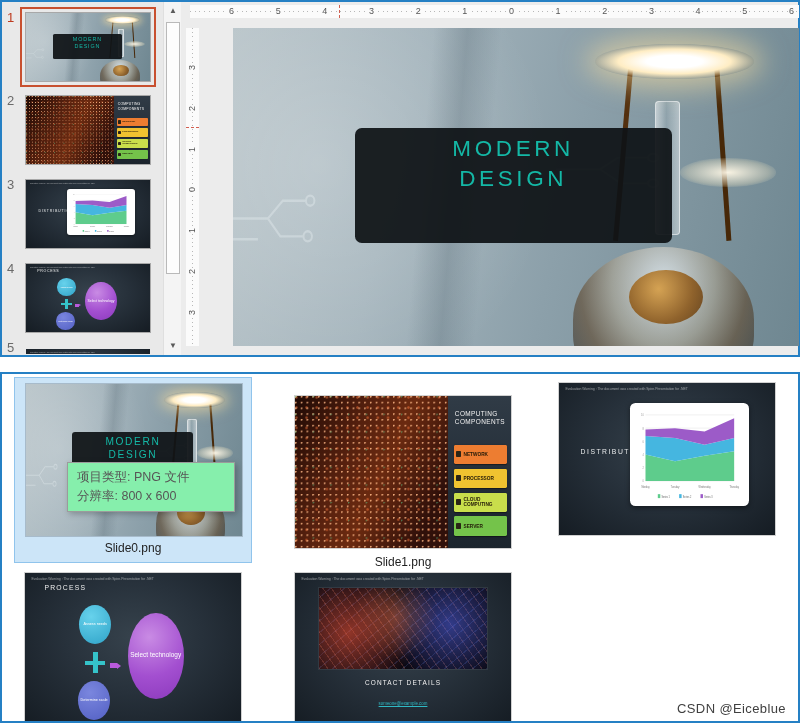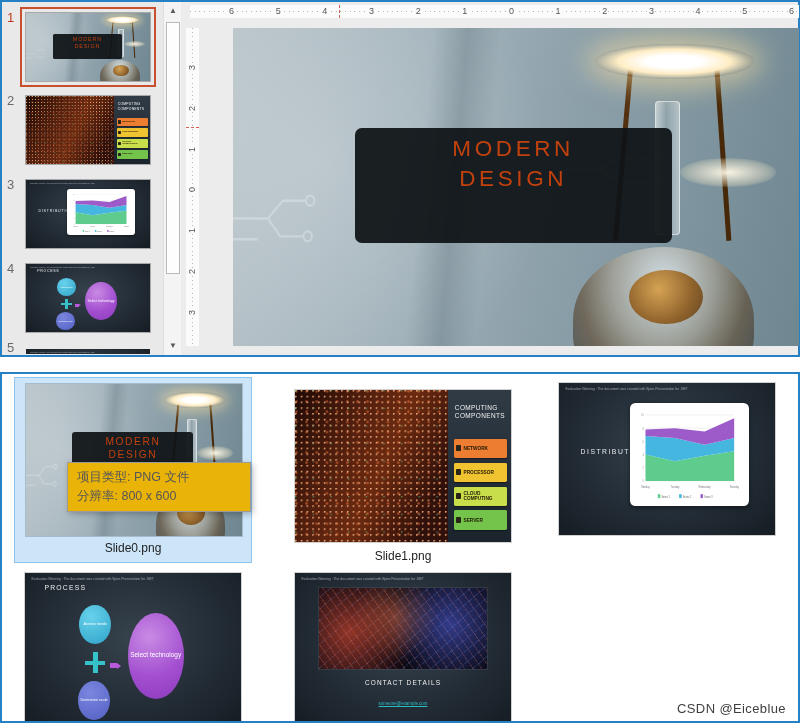--- a/index.html
+++ b/index.html
@@ -41,21 +41,21 @@
 .sb-w2{position:absolute;left:86%;top:9%;width:.8%;height:58%;background:#472808;transform:rotate(-4deg)}
 .sb-stem{position:absolute;left:74.5%;top:23%;width:4.5%;height:42%;background:linear-gradient(90deg,rgba(255,255,255,.5),rgba(215,225,228,.15) 45%,rgba(255,255,255,.4));border:1px solid rgba(255,255,255,.5);border-radius:.25em}
 .sb-glow2{position:absolute;left:79%;top:41%;width:17%;height:9%;border-radius:50%;background:radial-gradient(ellipse,rgba(255,248,230,.95),rgba(255,240,200,.3) 60%,transparent 78%)}
 .sb-base{position:absolute;left:60%;top:69%;width:32%;height:46%;border-radius:50% 50% 40% 40%;background:radial-gradient(ellipse at 50% 25%,rgba(248,250,250,.6) 8%,rgba(190,170,140,.45) 40%,rgba(92,62,30,.55) 65%,rgba(40,28,16,.5) 85%)}
 .sb-amber{position:absolute;left:70%;top:76%;width:13%;height:17%;border-radius:50%;background:radial-gradient(circle at 40% 35%,#D79A3C,#8A5414 60%,#5A340C);opacity:.85}
 .sb-circ{position:absolute;opacity:.5}
 .sb-circ.l{left:0;top:46%;width:22%;height:28%}
 .sb-circ.r{left:57%;top:37%;width:26%;height:22%;opacity:.35}
 .sb-titlebox{position:absolute;left:21.5%;top:31.5%;width:56%;height:36%;background:rgba(14,18,21,.93);border-radius:.45em}
 .sb-tt{position:absolute;left:0;top:5%;width:100%}
-.sb-t{color:#c2410c;font-size:1.5em;letter-spacing:.16em;text-align:center;line-height:1.32;font-weight:400}
+.sb-t{color:#14b8a6;font-size:1.5em;letter-spacing:.16em;text-align:center;line-height:1.32;font-weight:400}
 .sb-sub{position:absolute;left:22.2%;top:52.3%;width:56.8%;height:14.2%;border:1px dashed rgba(255,255,255,.85);display:none;align-items:center;justify-content:center}
 .with-sub .sb-sub{display:flex}
 .sb-sub span{color:#A9B0B4;font-size:.75em;letter-spacing:.12em}
 
 
 .sc-photo{position:absolute;left:0;top:0;width:71%;height:100%;background-color:#34150A;
  background-image:
   radial-gradient(circle at .1em .1em,rgba(90,230,160,.5) 0 .08em,transparent .16em),
   radial-gradient(circle at .1em .1em,rgba(255,185,135,.9) 0 .09em,transparent .18em),
   radial-gradient(circle at .2em .2em,rgba(255,120,60,.5) 0 .12em,transparent .24em),
@@ -102,21 +102,21 @@
 .ct-title{position:absolute;left:0;top:70%;width:100%;text-align:center;color:#F2F2F2;font-size:.95em;letter-spacing:.18em}
 .ct-email{position:absolute;left:0;top:84%;width:100%;text-align:center;color:#2FB9C4;font-size:.65em;text-decoration:underline;cursor:pointer}
 
 
 #explorer{position:absolute;left:0;top:372px;width:800px;height:351px;border:2px solid #2580C4;background:#FFF;overflow:hidden}
 .fitem{position:absolute;width:238px;height:186px;cursor:pointer}
 .fitem.sel{background:#CCE5F8;border:1px solid #90C4EC}
 .fimg{position:absolute;left:11px;top:6px;width:216px;height:152px;overflow:hidden;font-size:6.8px;outline:1px solid rgba(0,0,0,.18);background:#1B232B}
 .flabel{position:absolute;left:0;bottom:7px;width:100%;text-align:center;font-size:12px;color:#1E1E1E}
 .fitem.r2{height:154px}
-#tooltip{position:absolute;left:52px;top:84px;width:184px;padding:5px 9px;background:#eab308;border:1px solid #9B9B9B;box-shadow:2px 2px 6px rgba(0,0,0,.25);font-size:12.5px;color:#575757;line-height:1.5;white-space:nowrap;z-index:5}
+#tooltip{position:absolute;left:52px;top:84px;width:168px;padding:5px 9px;background:#86efac;border:1px solid #9B9B9B;box-shadow:2px 2px 6px rgba(0,0,0,.25);font-size:12.5px;color:#575757;line-height:1.5;white-space:nowrap;z-index:5}
 #fswatermark{position:absolute;right:12px;bottom:5px;font-size:13px;color:#404040;letter-spacing:.03em}
 </style>
 </head>
 <body>
 
 <div id="editor">
   <div id="panel">
     <div class="pnum sel" style="top:8px">1</div>
     <div class="pnum" style="top:91px">2</div>
     <div class="pnum" style="top:175px">3</div>
@@ -338,21 +338,21 @@
     </div>
   </div>
 
 </div>
     <div class="flabel">Slide0.png</div>
     <div id="tooltip">
       <div>项目类型: PNG 文件</div>
       <div>分辨率: 800 x 600</div>
     </div>
   </div>
-  <div class="fitem" style="left:282px;top:10px">
+  <div class="fitem" style="left:282px;top:16px">
     <div class="fimg">
   <div class="sc-photo"></div>
   <div class="sc-panel"></div>
   <div class="sc-title">COMPUTING COMPONENTS</div>
   <div class="sc-btns">
           <div class="cbtn" style="background: rgb(237, 125, 49);">
             <span class="bicon"></span>
             <span>NETWORK</span>
           </div>
           <div class="cbtn" style="background: rgb(240, 195, 48);">

